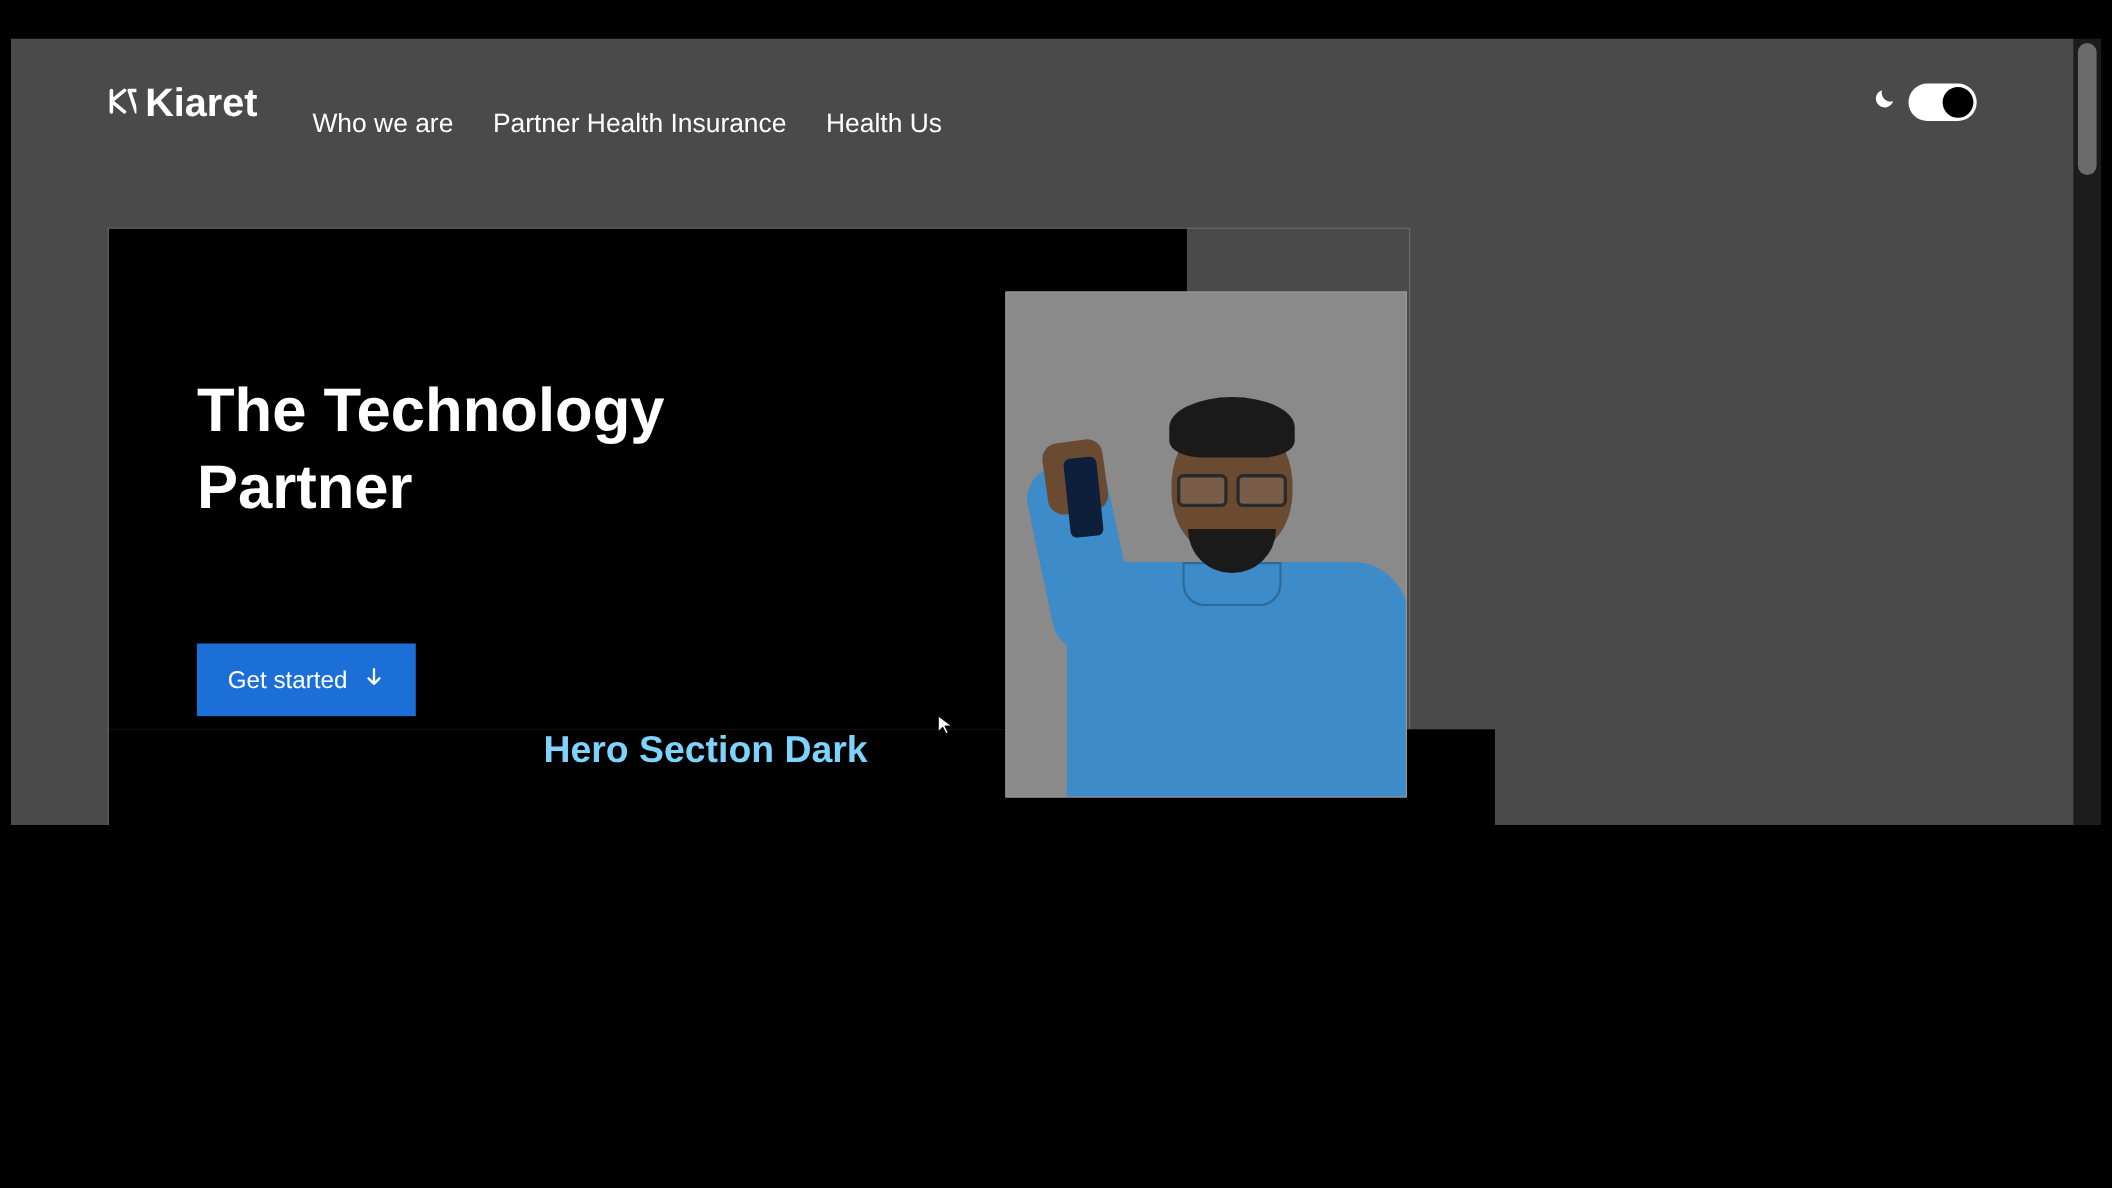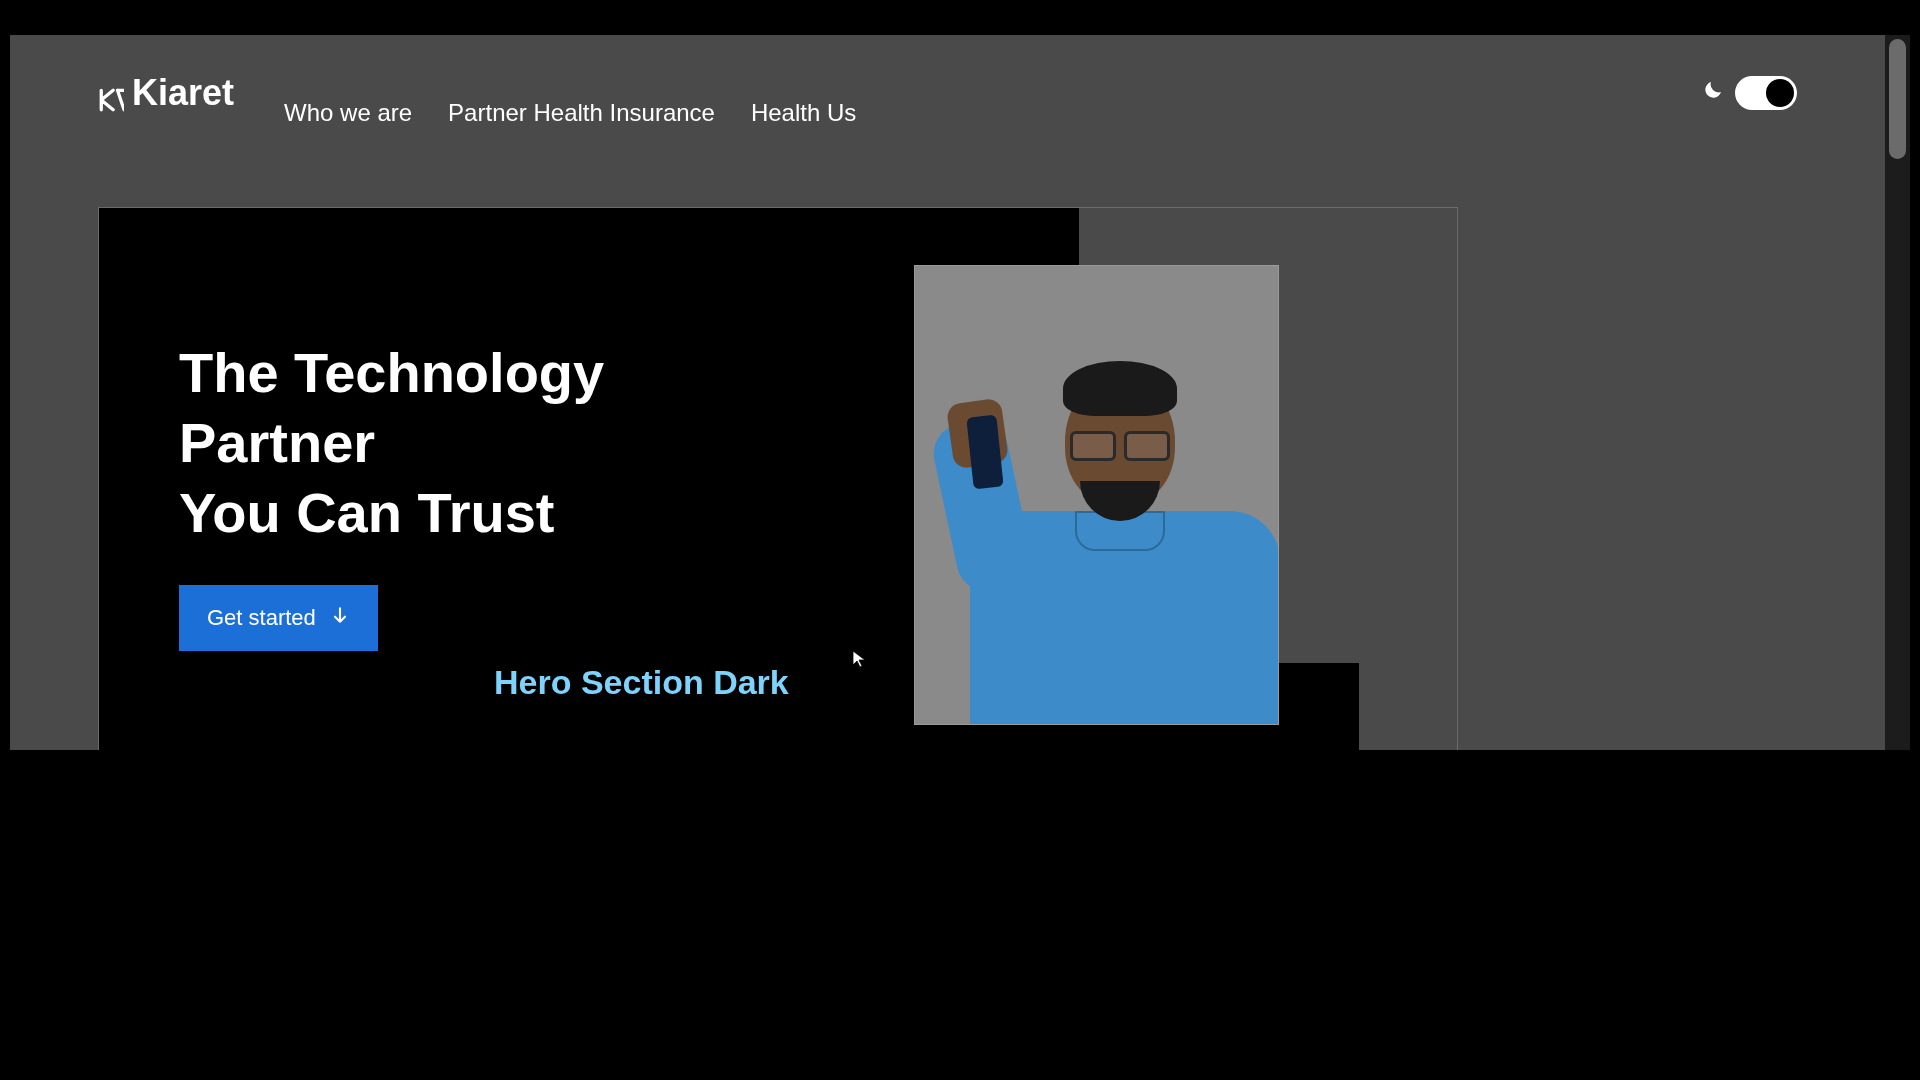--- a/index.html
+++ b/index.html
@@ -40,21 +40,21 @@
       border-radius: 10px;
     }
     .header {
       display: flex;
       align-items: center;
       padding: 24px 88px;
       gap: 50px;
     }
     .logo {
       display: flex;
-      align-items: center;
+      align-items: flex-start;
       gap: 8px;
       color: #fff;
       font-size: 36px;
       font-weight: 600;
     }
     .logo-mark {
       width: 26px;
       height: 26px;
       position: relative;
     }
@@ -93,21 +93,21 @@
       top: 3px;
       width: 28px;
       height: 28px;
       background: #000;
       border-radius: 50%;
     }
     .hero-outer {
       position: absolute;
       top: 172px;
       left: 88px;
-      width: 1360px;
+      width: 1184px;
       height: 545px;
       border: 1px solid #6b6b6b;
       background: #4a4a4a;
     }
     .hero-black {
       position: absolute;
       top: 0;
       left: 0;
       width: 980px;
       height: 455px;
@@ -233,21 +233,20 @@
       </div>
     </div>
   </div>
 
   <div class="hero-outer">
     <div class="hero-black"></div>
     <div class="hero-black2"></div>
 
     <h1 class="hero-title">
       <span>The Technology Partner</span><br>
-      <span>You Can Trust</span>
     </h1>
 
 
     <button class="cta">
       <span>Get started</span>
       <span>
         <svg viewBox="0 0 24 24" width="20" height="20">
             <path d="M12 4 L12 20 M6 14 L12 20 L18 14" stroke="#fff" stroke-width="2.5" fill="none" stroke-linecap="round" stroke-linejoin="round"></path>
           </svg>
       </span>

